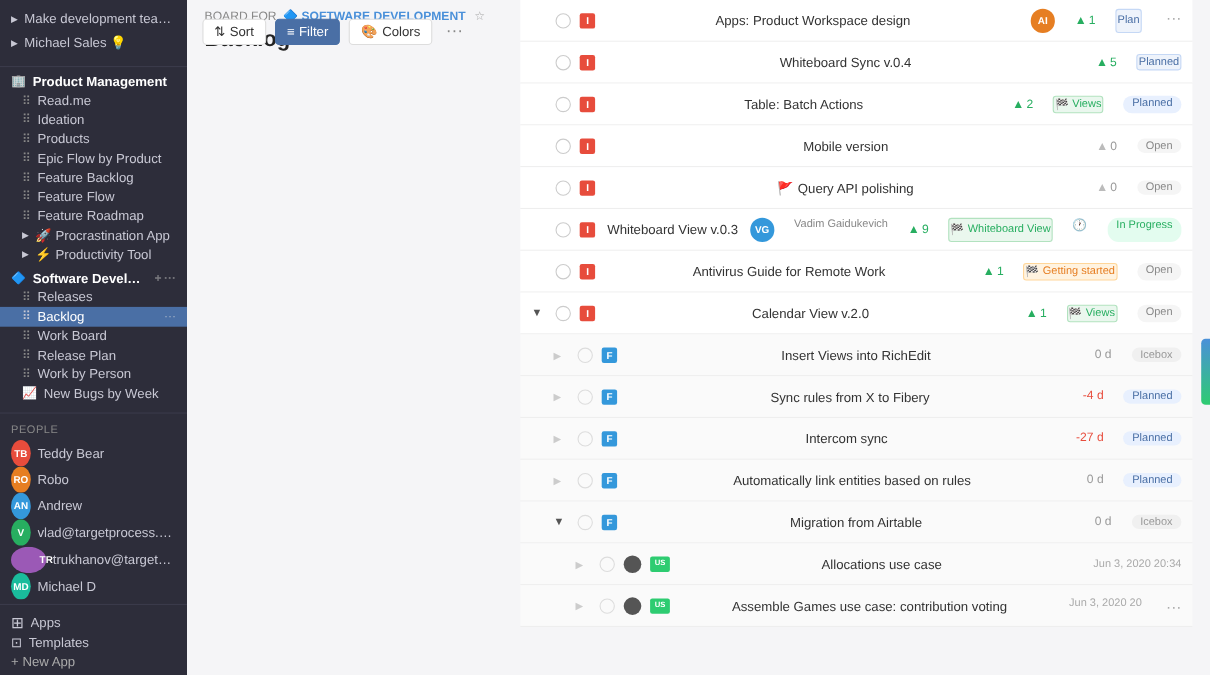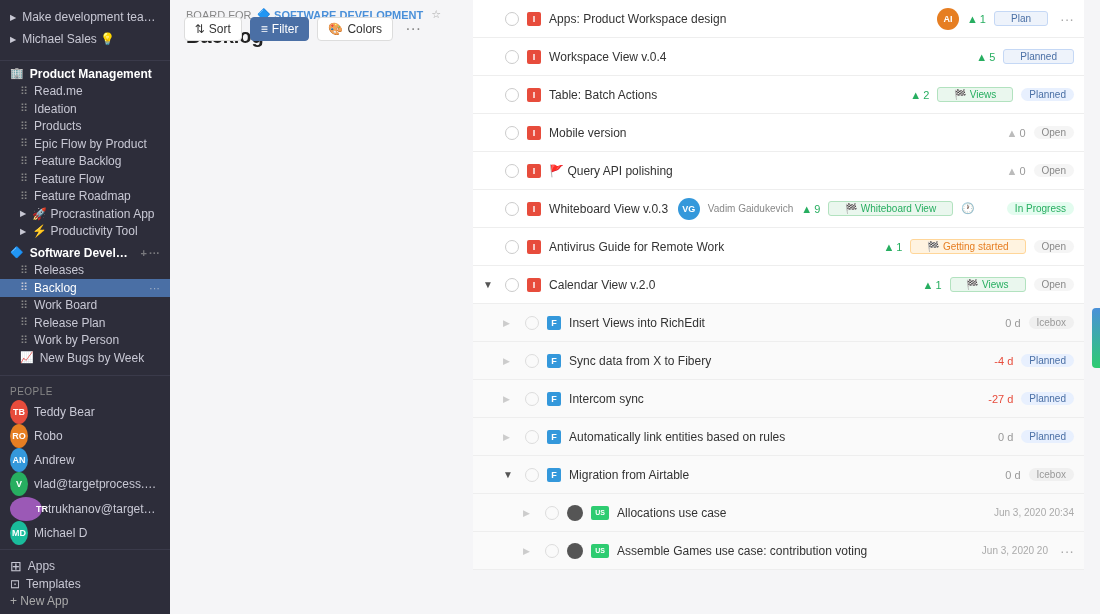--- a/index.html
+++ b/index.html
@@ -107,48 +107,48 @@
     .row-checkbox { width: 14px; height: 14px; border: 1.5px solid #ccc; border-radius: 50%; flex-shrink: 0; }
     .type-badge {
       width: 14px; height: 14px; border-radius: 2px; flex-shrink: 0;
       display: flex; align-items: center; justify-content: center;
       font-size: 9px; font-weight: bold; color: #fff;
     }
     .type-bug { background: #e74c3c; }
     .type-feature { background: #3498db; }
     .type-userstory { background: #2ecc71; }
 
-    .row-title { flex: 1; font-size: 12px; color: #333; overflow: hidden; text-overflow: ellipsis; white-space: nowrap; }
-    .row-meta { display: flex; align-items: center; gap: 8px; flex-shrink: 0; }
+    .row-title { flex: 1; font-size: 12px; color: #333; overflow: hidden; text-overflow: ellipsis; white-space: nowrap; text-align: center; }
+    .row-meta { display: flex; gap: 18px; flex-shrink: 0; }
 
     .avatar-sm {
       width: 22px; height: 22px; border-radius: 50%;
       display: flex; align-items: center; justify-content: center;
       font-size: 9px; font-weight: bold; color: #fff; flex-shrink: 0;
     }
 
     .vote-count {
       display: flex; align-items: center; gap: 2px; font-size: 11px;
       color: #27ae60;
     }
     .vote-count.neutral { color: #999; }
 
     .tag-badge {
-      display: flex; align-items: center; gap: 3px; padding: 1px 16px;
+      display: flex; align-items: center; gap: 3px; padding: 1px 1px;
       border-radius: 3px; font-size: 10px; background: #eef3fb; color: #4a6fa5; border: 1px solid #c5d8f5;
     }
     .tag-badge.green { background: #eaf7ee; color: #27ae60; border-color: #b2e2bf; }
     .tag-badge.orange { background: #fff3e0; color: #e67e22; border-color: #ffd699; }
 
     .status-badge {
       padding: 1px 8px; border-radius: 10px; font-size: 10px; font-weight: 500;
     }
     .status-planned { background: #e8f0fe; color: #4a6fa5; }
     .status-open { background: #f5f5f5; color: #888; }
-    .status-inprogress { background: #e3fcef; color: #27ae60; margin-left: 24px; }
+    .status-inprogress { background: #e3fcef; color: #27ae60; }
     .status-icebox { background: #f0f0f0; color: #999; }
 
     .row-dots { color: #aaa; font-size: 14px; cursor: pointer; margin-left: 4px; }
 
     .timestamp { font-size: 10px; color: #aaa; white-space: nowrap; }
 
     
     .backlog-row.sub { padding-left: 30px; background: #fafafa; }
     .backlog-row.sub2 { padding-left: 50px; background: #fafafa; }
 
@@ -351,21 +351,21 @@
         </div>
         <span class="tag-badge">Plan</span>
         <span class="row-dots">···</span>
       </div>
     </div>
 
     <div class="backlog-row">
       <div class="row-expand"></div>
       <div class="row-checkbox"></div>
       <div class="type-badge type-bug">I</div>
-      <span class="row-title">Workspace View v.0.4</span>
+      <span class="row-title">Whiteboard Sync v.0.4</span>
       <div class="row-meta">
         <div class="vote-count" style="color:#27ae60;">
           <span>▲</span>
           <span>5</span>
         </div>
         <span class="tag-badge">Planned</span>
       </div>
     </div>
 
     <div class="backlog-row">
@@ -475,21 +475,21 @@
       <div class="row-meta">
         <span style="font-size:11px;color:#999;">0 d</span>
         <span class="status-badge status-icebox">Icebox</span>
       </div>
     </div>
 
     <div class="backlog-row sub">
       <div class="row-expand" style="color:#ccc; font-size:9px;">▶</div>
       <div class="row-checkbox" style="border-color:#ddd;"></div>
       <div class="type-badge type-feature">F</div>
-      <span class="row-title">Sync data from X to Fibery</span>
+      <span class="row-title">Sync rules from X to Fibery</span>
       <div class="row-meta">
         <span style="font-size:11px;color:#e74c3c;">-4 d</span>
         <span class="status-badge status-planned">Planned</span>
       </div>
     </div>
 
     <div class="backlog-row sub">
       <div class="row-expand" style="color:#ccc; font-size:9px;">▶</div>
       <div class="row-checkbox" style="border-color:#ddd;"></div>
       <div class="type-badge type-feature">F</div>

